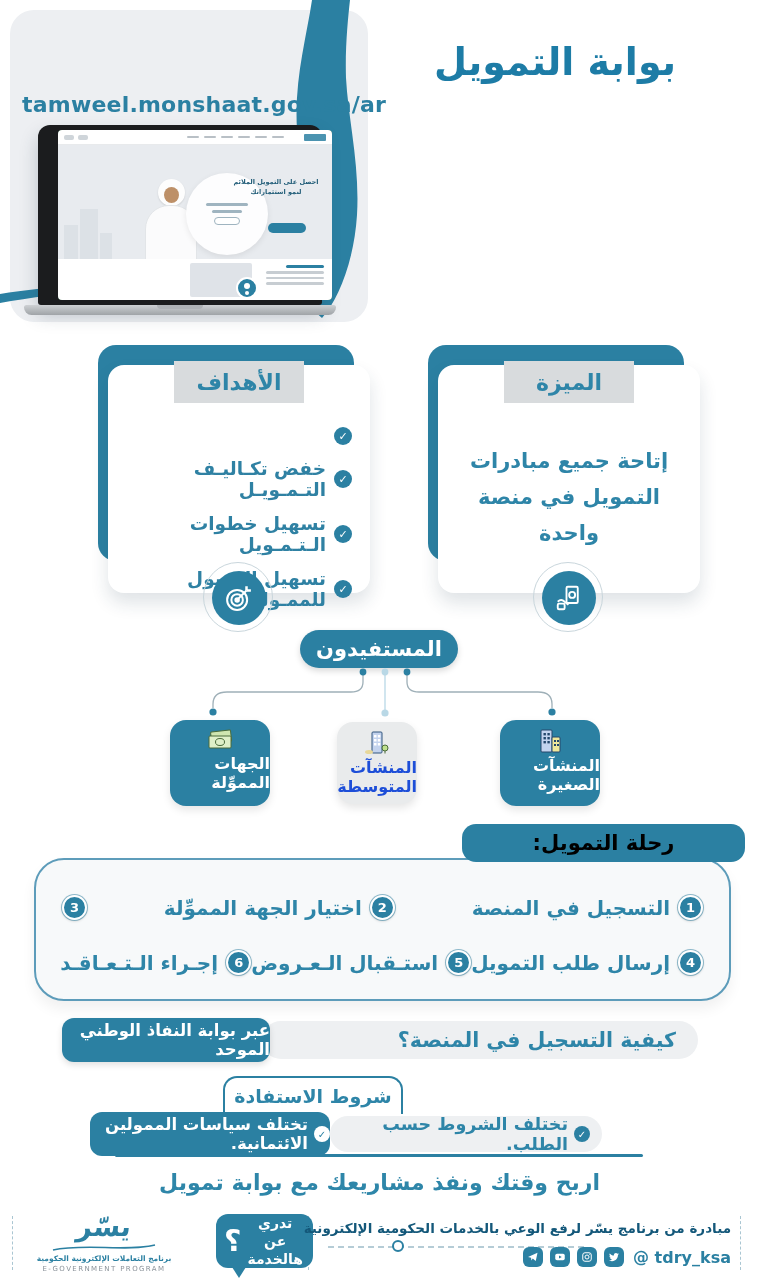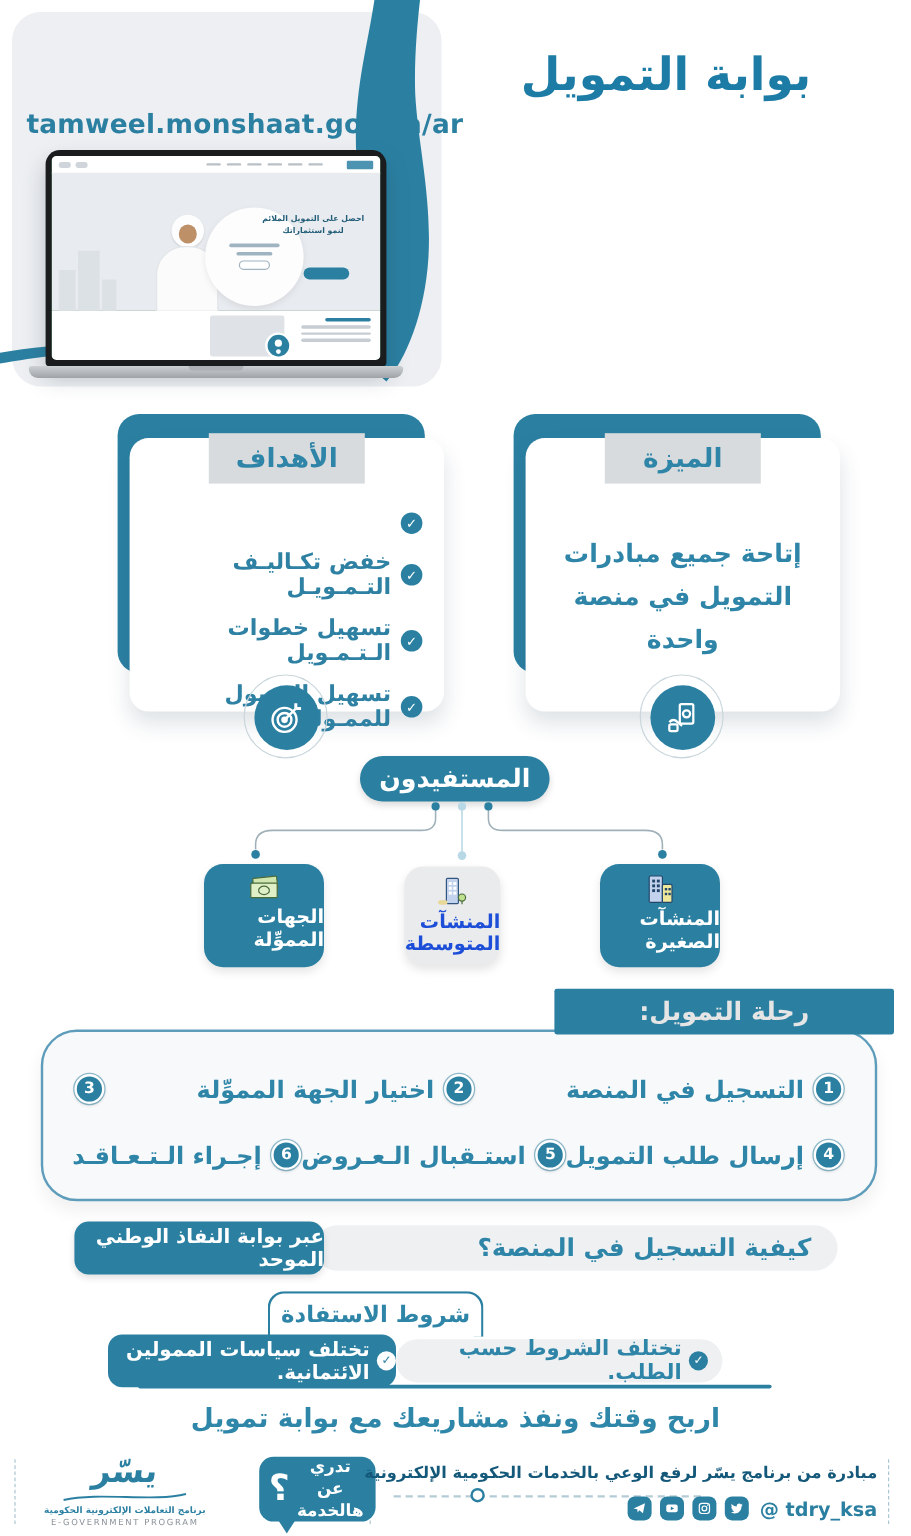--- a/index.html
+++ b/index.html
@@ -8,21 +8,21 @@
   .canvas { position:relative; width:759px; height:1280px; background:#ffffff; overflow:hidden; margin:0 auto; }
 
   
   .hero-card { position:absolute; left:10px; top:10px; width:358px; height:312px; background:#edeff2; border-radius:24px; }
   .blob { position:absolute; left:280px; top:0; width:100px; height:330px; }
   .sliver { position:absolute; left:0; top:282px; width:120px; height:26px; }
   .url { position:absolute; left:22px; top:92px; width:334px; text-align:center; font-size:22px; font-weight:bold; color:#2b80a2; letter-spacing:.2px; }
 
   .laptop { position:absolute; left:24px; top:125px; width:312px; height:192px; }
   .bezel { position:absolute; left:14px; top:0; width:284px; height:180px; background:#1b1c1e; border-radius:12px 12px 3px 3px; padding:5px; box-shadow:0 10px 18px rgba(40,60,75,.25); }
-  .screen { position:relative; width:100%; height:100%; background:#14532d; border-radius:4px; overflow:hidden; }
+  .screen { position:relative; width:100%; height:100%; background:#14532d; border-radius:4px; overflow:hidden;margin-left:15px; }
   .site-nav { position:relative; height:15px; background:#fff; border-bottom:1px solid #e8eaec; display:flex; flex-direction:row-reverse; align-items:center; padding:0 6px; gap:6px; }
   .site-logo { width:22px; height:7px; background:#2b80a2; border-radius:1px; opacity:.85; }
   .nav-bars { display:flex; flex-direction:row-reverse; gap:5px; margin-right:14px; flex:1; justify-content:flex-start; }
   .nav-bars i { width:12px; height:2.5px; background:#b9c0c6; border-radius:1px; }
   .nav-cta { display:flex; gap:4px; }
   .nav-cta i { width:10px; height:5px; background:#cfd5da; border-radius:2px; }
   .site-hero { position:relative; height:114px; background:#e8ebef; overflow:hidden; }
   .skyline i { position:absolute; background:#dce1e6; }
   .sky1 { left:6px; bottom:0; width:14px; height:34px; }
   .sky2 { left:22px; bottom:0; width:18px; height:50px; }
@@ -68,21 +68,21 @@
   .node .lbl { font-size:16px; font-weight:bold; line-height:19px; text-align:right; }
   .node-teal { background:#2b80a2; }
   .node-teal .lbl { color:#ffffff; }
   .node-gray { background:#e9ebec; }
   .node-gray .lbl { color:#1d4ed8; }
   .node-funders { left:170px; top:720px; width:100px; height:86px; }
   .node-medium  { left:337px; top:722px; width:80px;  height:82px; }
   .node-small   { left:500px; top:720px; width:100px; height:86px; }
 
   
-  .journey-tab { position:absolute; left:462px; top:824px; width:283px; height:38px; background:#2b80a2; border-radius:2px; display:flex; align-items:center; justify-content:center; color:#e5e5e5; font-weight:bold; font-size:21px; z-index:2; }
+  .journey-tab { position:absolute; left:462px; top:824px; width:283px; height:38px; background:#2b80a2; border-radius:14px; display:flex; align-items:center; justify-content:center; color:#000000; font-weight:bold; font-size:21px; z-index:2; }
   .journey-box { position:absolute; left:34px; top:858px; width:697px; height:143px; background:#f7f9fa; border:2px solid #5d9cba; border-radius:30px; box-shadow:0 8px 14px rgba(0,0,0,.06); padding:20px 26px 0; }
   .j-row { direction:rtl; display:flex; justify-content:space-between; align-items:center; height:55px; }
   .step { display:flex; align-items:center; gap:8px; }
   .step .lbl { font-size:20px; font-weight:bold; color:#2e85a8; white-space:nowrap; }
   .stepnum { width:25px; height:25px; border-radius:50%; background:#2b80a2; border:2px solid #ffffff; box-shadow:0 0 0 1px rgba(43,128,162,.5), 0 1px 3px rgba(0,0,0,.2); color:#fff; font-size:13px; font-weight:bold; display:flex; align-items:center; justify-content:center; }
 
   
   .reg-gray { position:absolute; left:262px; top:1021px; width:436px; height:38px; background:#eef0f2; border-radius:19px; display:flex; align-items:center; direction:rtl; padding-right:22px; font-size:20.5px; font-weight:bold; color:#2e85a8; }
   .reg-teal { position:absolute; left:62px; top:1018px; width:208px; height:44px; background:#2b80a2; border-radius:12px; display:flex; align-items:center; justify-content:center; color:#fff; font-weight:bold; font-size:16.5px; box-shadow:0 3px 6px rgba(0,0,0,.12); }
 

